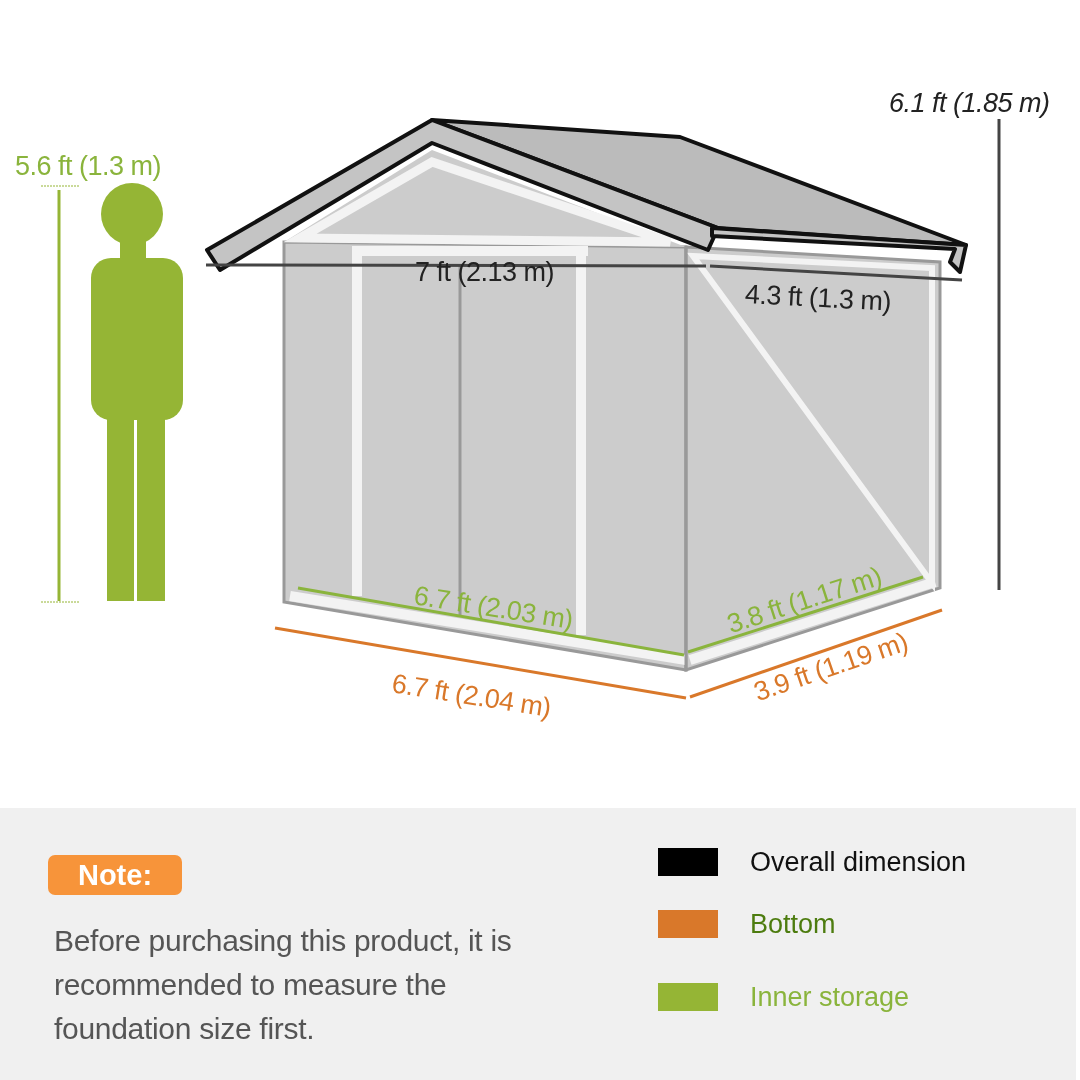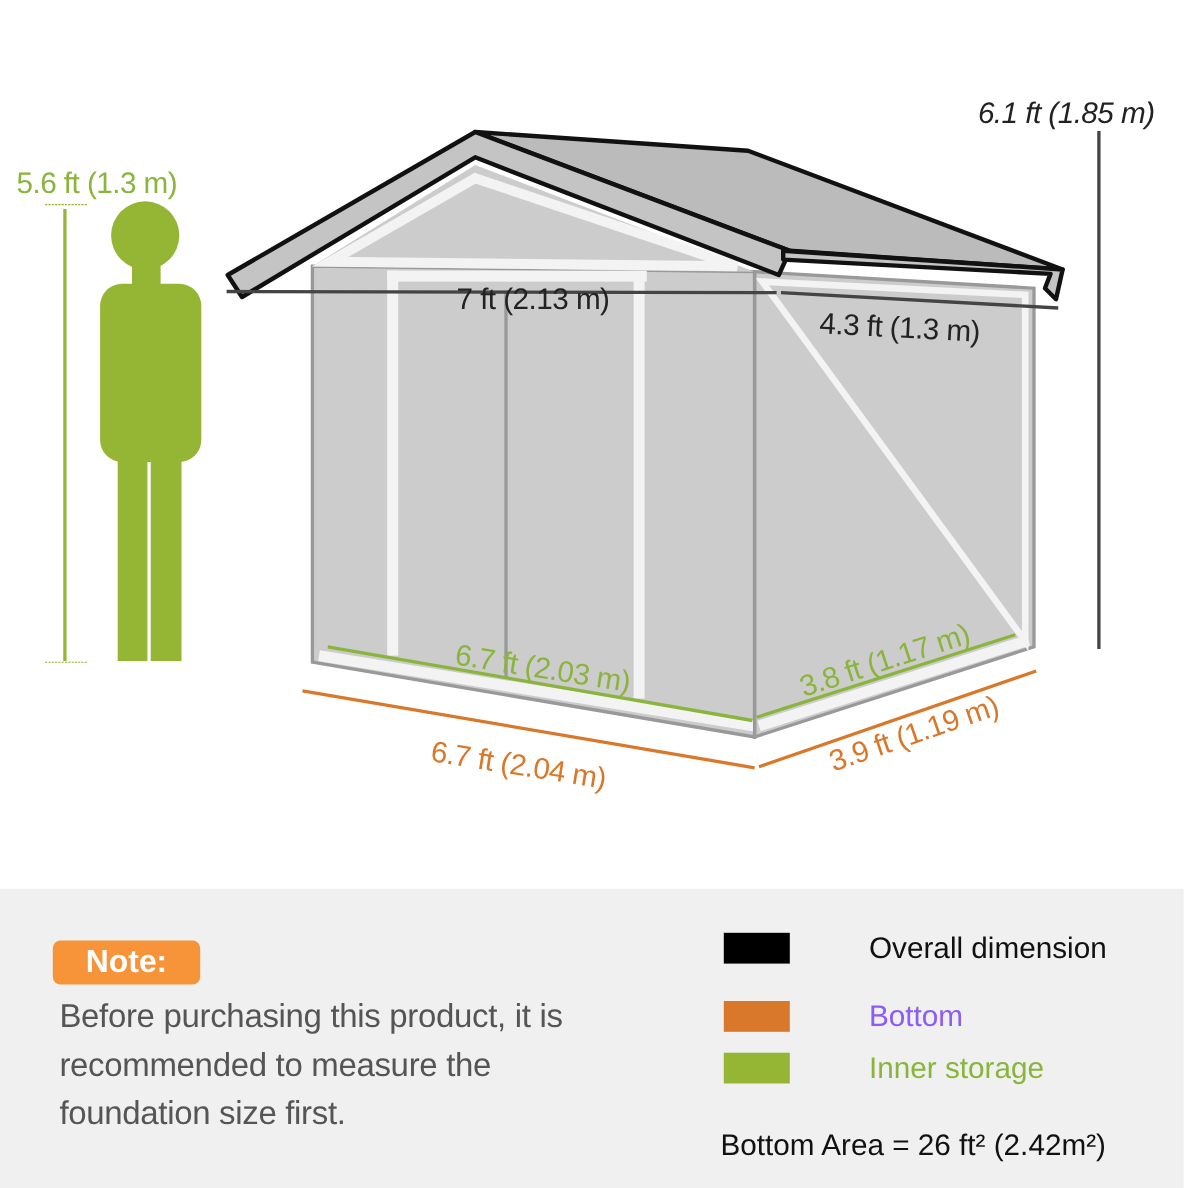--- a/index.html
+++ b/index.html
@@ -19,26 +19,26 @@
       position: absolute; left: 0; top: 808px; width: 1076px; height: 272px;
       background: #f0f0f0;
     }
     .note-badge {
       position: absolute; left: 48px; top: 47px; width: 134px; height: 40px;
       background: #f7943a; border-radius: 7px;
       color: #ffffff; font-weight: bold; font-size: 29px; line-height: 40px;
       text-align: center;
     }
     .note-text {
-      position: absolute; left: 54px; top: 95px; width: 520px;
+      position: absolute; left: 54px; top: 111px; width: 520px;
       color: #555555; font-size: 30px; line-height: 44px; letter-spacing: -0.3px;
     }
     .legend-row { position: absolute; left: 658px; height: 30px; display: flex; align-items: center; }
     .swatch { width: 60px; height: 28px; margin-right: 32px; }
-    .legend-label { font-size: 27px; line-height: 30px; margin-left: 40px; }
+    .legend-label { font-size: 27px; line-height: 30px; }
     .area-text { position: absolute; left: 655px; top: 218px; font-size: 27px; color: #111111; }
   </style>
 </head>
 <body>
 
 <div class="diagram">
   <svg width="1080" height="808" viewBox="0 0 1080 808">
 
     <g>
       <line x1="41" y1="186" x2="79" y2="186" stroke="#95b535" stroke-width="1" stroke-dasharray="2,1"></line>
@@ -110,20 +110,19 @@
 <div class="footer">
   <div class="note-badge">Note:</div>
   <div class="note-text">Before purchasing this product, it is recommended to measure the foundation size first.</div>
 
   <div class="legend-row" style="top:39px;">
     <div class="swatch" style="background:#000000;"></div>
     <span class="legend-label" style="color:#111111;">Overall dimension</span>
   </div>
   <div class="legend-row" style="top:101px;">
     <div class="swatch" style="background:#d9782a;"></div>
-    <span class="legend-label" style="color:#8b5cf6;">Bottom</span>
+    <span class="legend-label" style="color:#4d7c0f;">Bottom</span>
   </div>
-  <div class="legend-row" style="top:148px;">
+  <div class="legend-row" style="top:174px;">
     <div class="swatch" style="background:#95b535;"></div>
     <span class="legend-label" style="color:#8ab43c;">Inner storage</span>
   </div>
-  <div class="area-text">Bottom Area = 26 ft² (2.42m²)</div>
 </div>
 
 </body></html>

